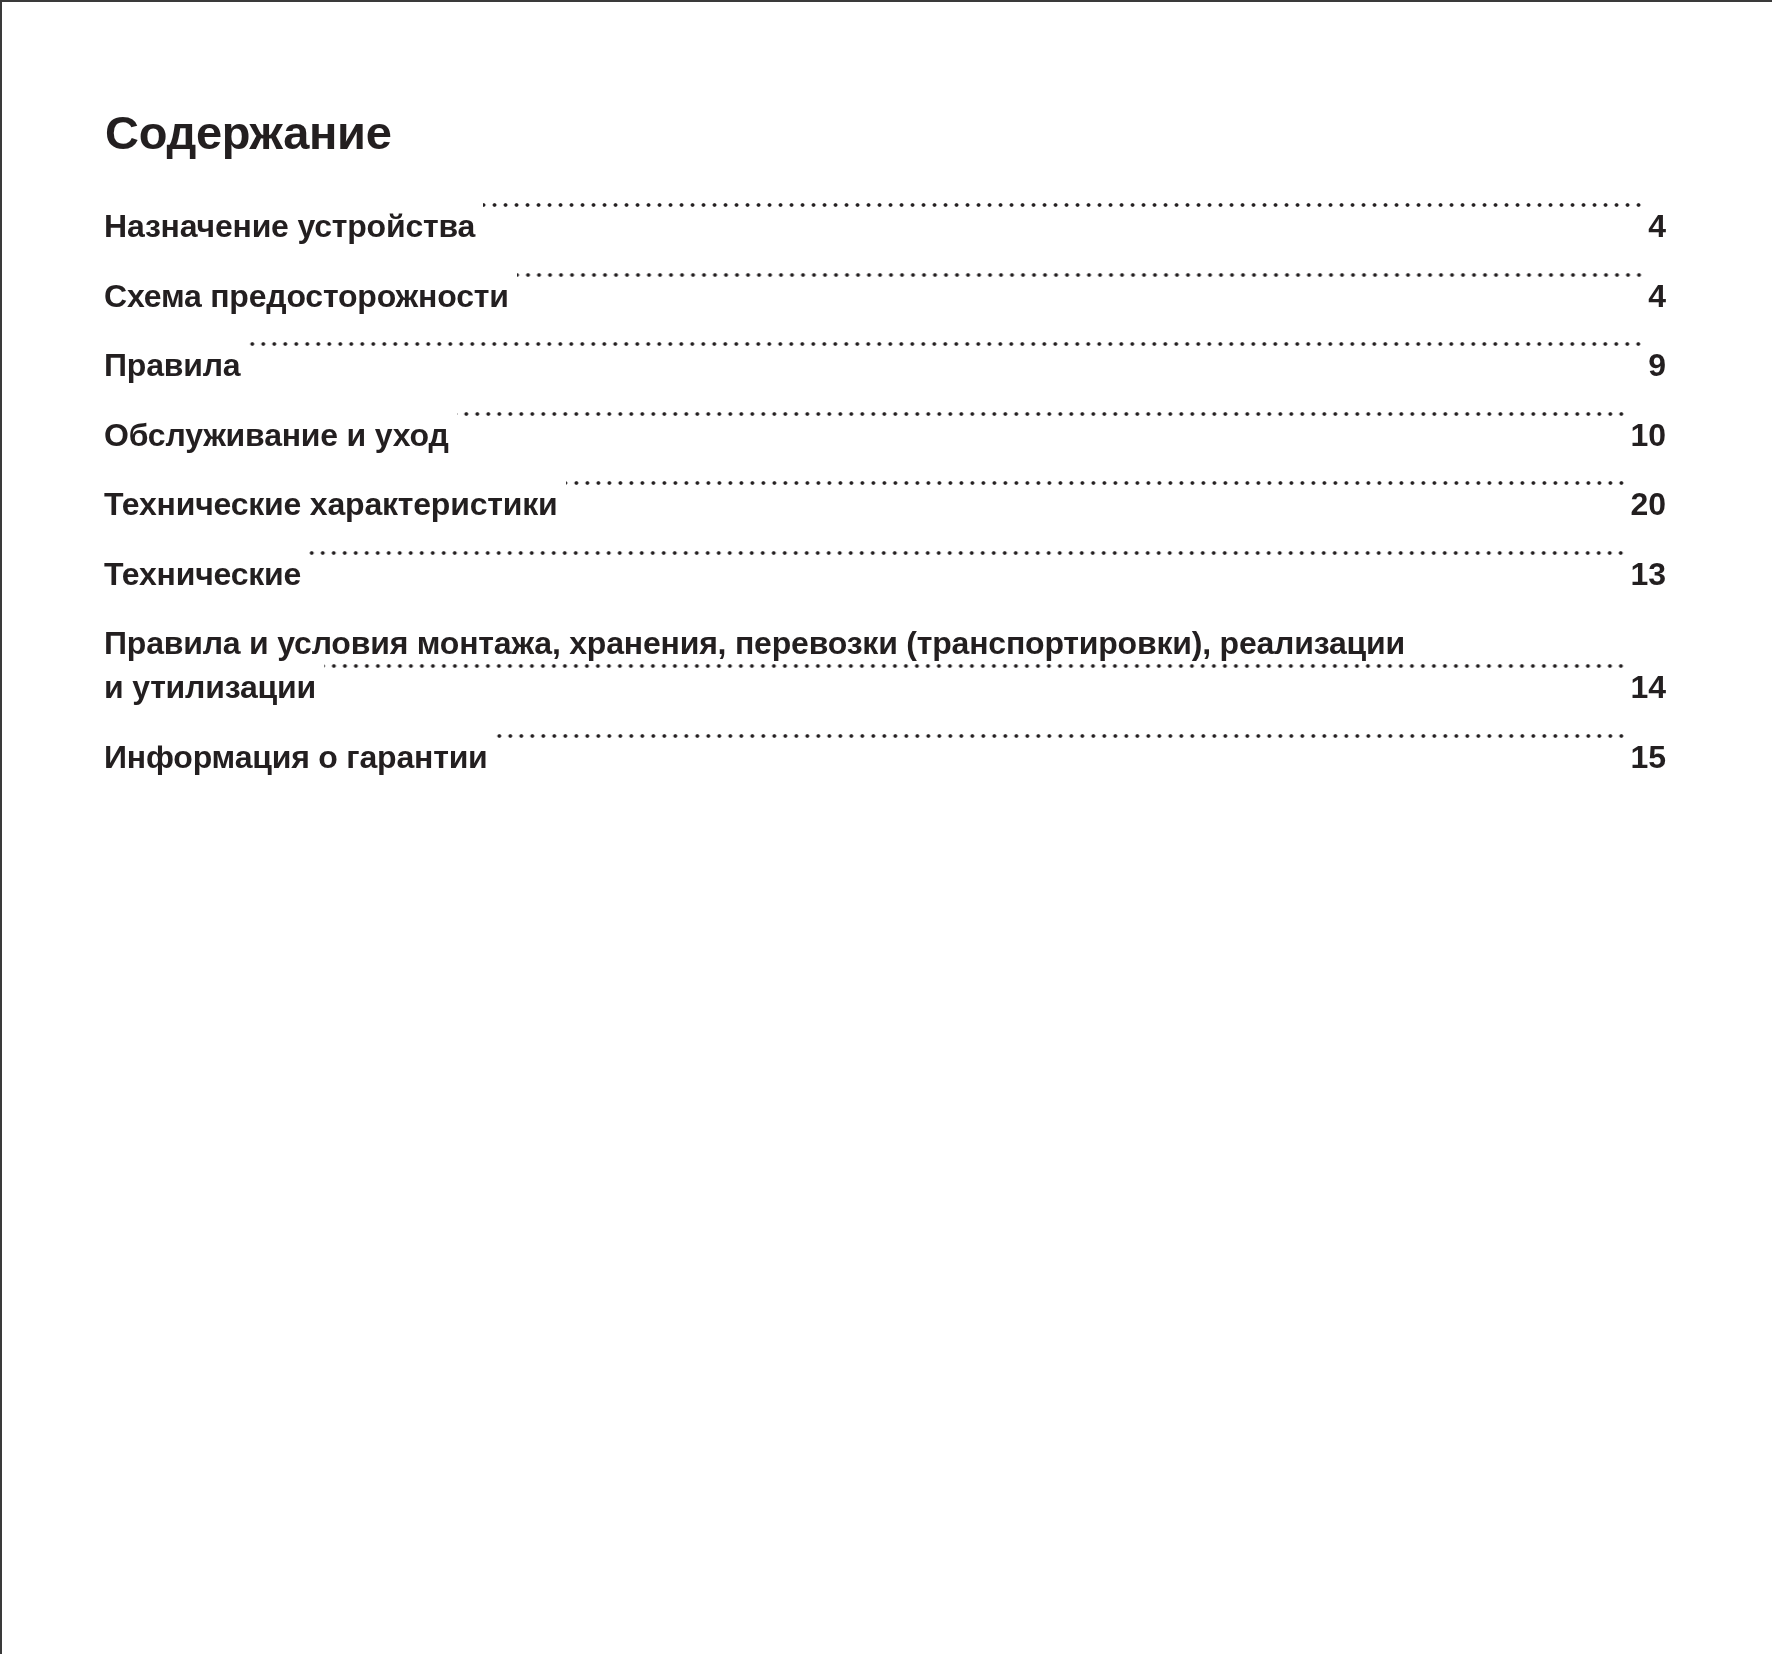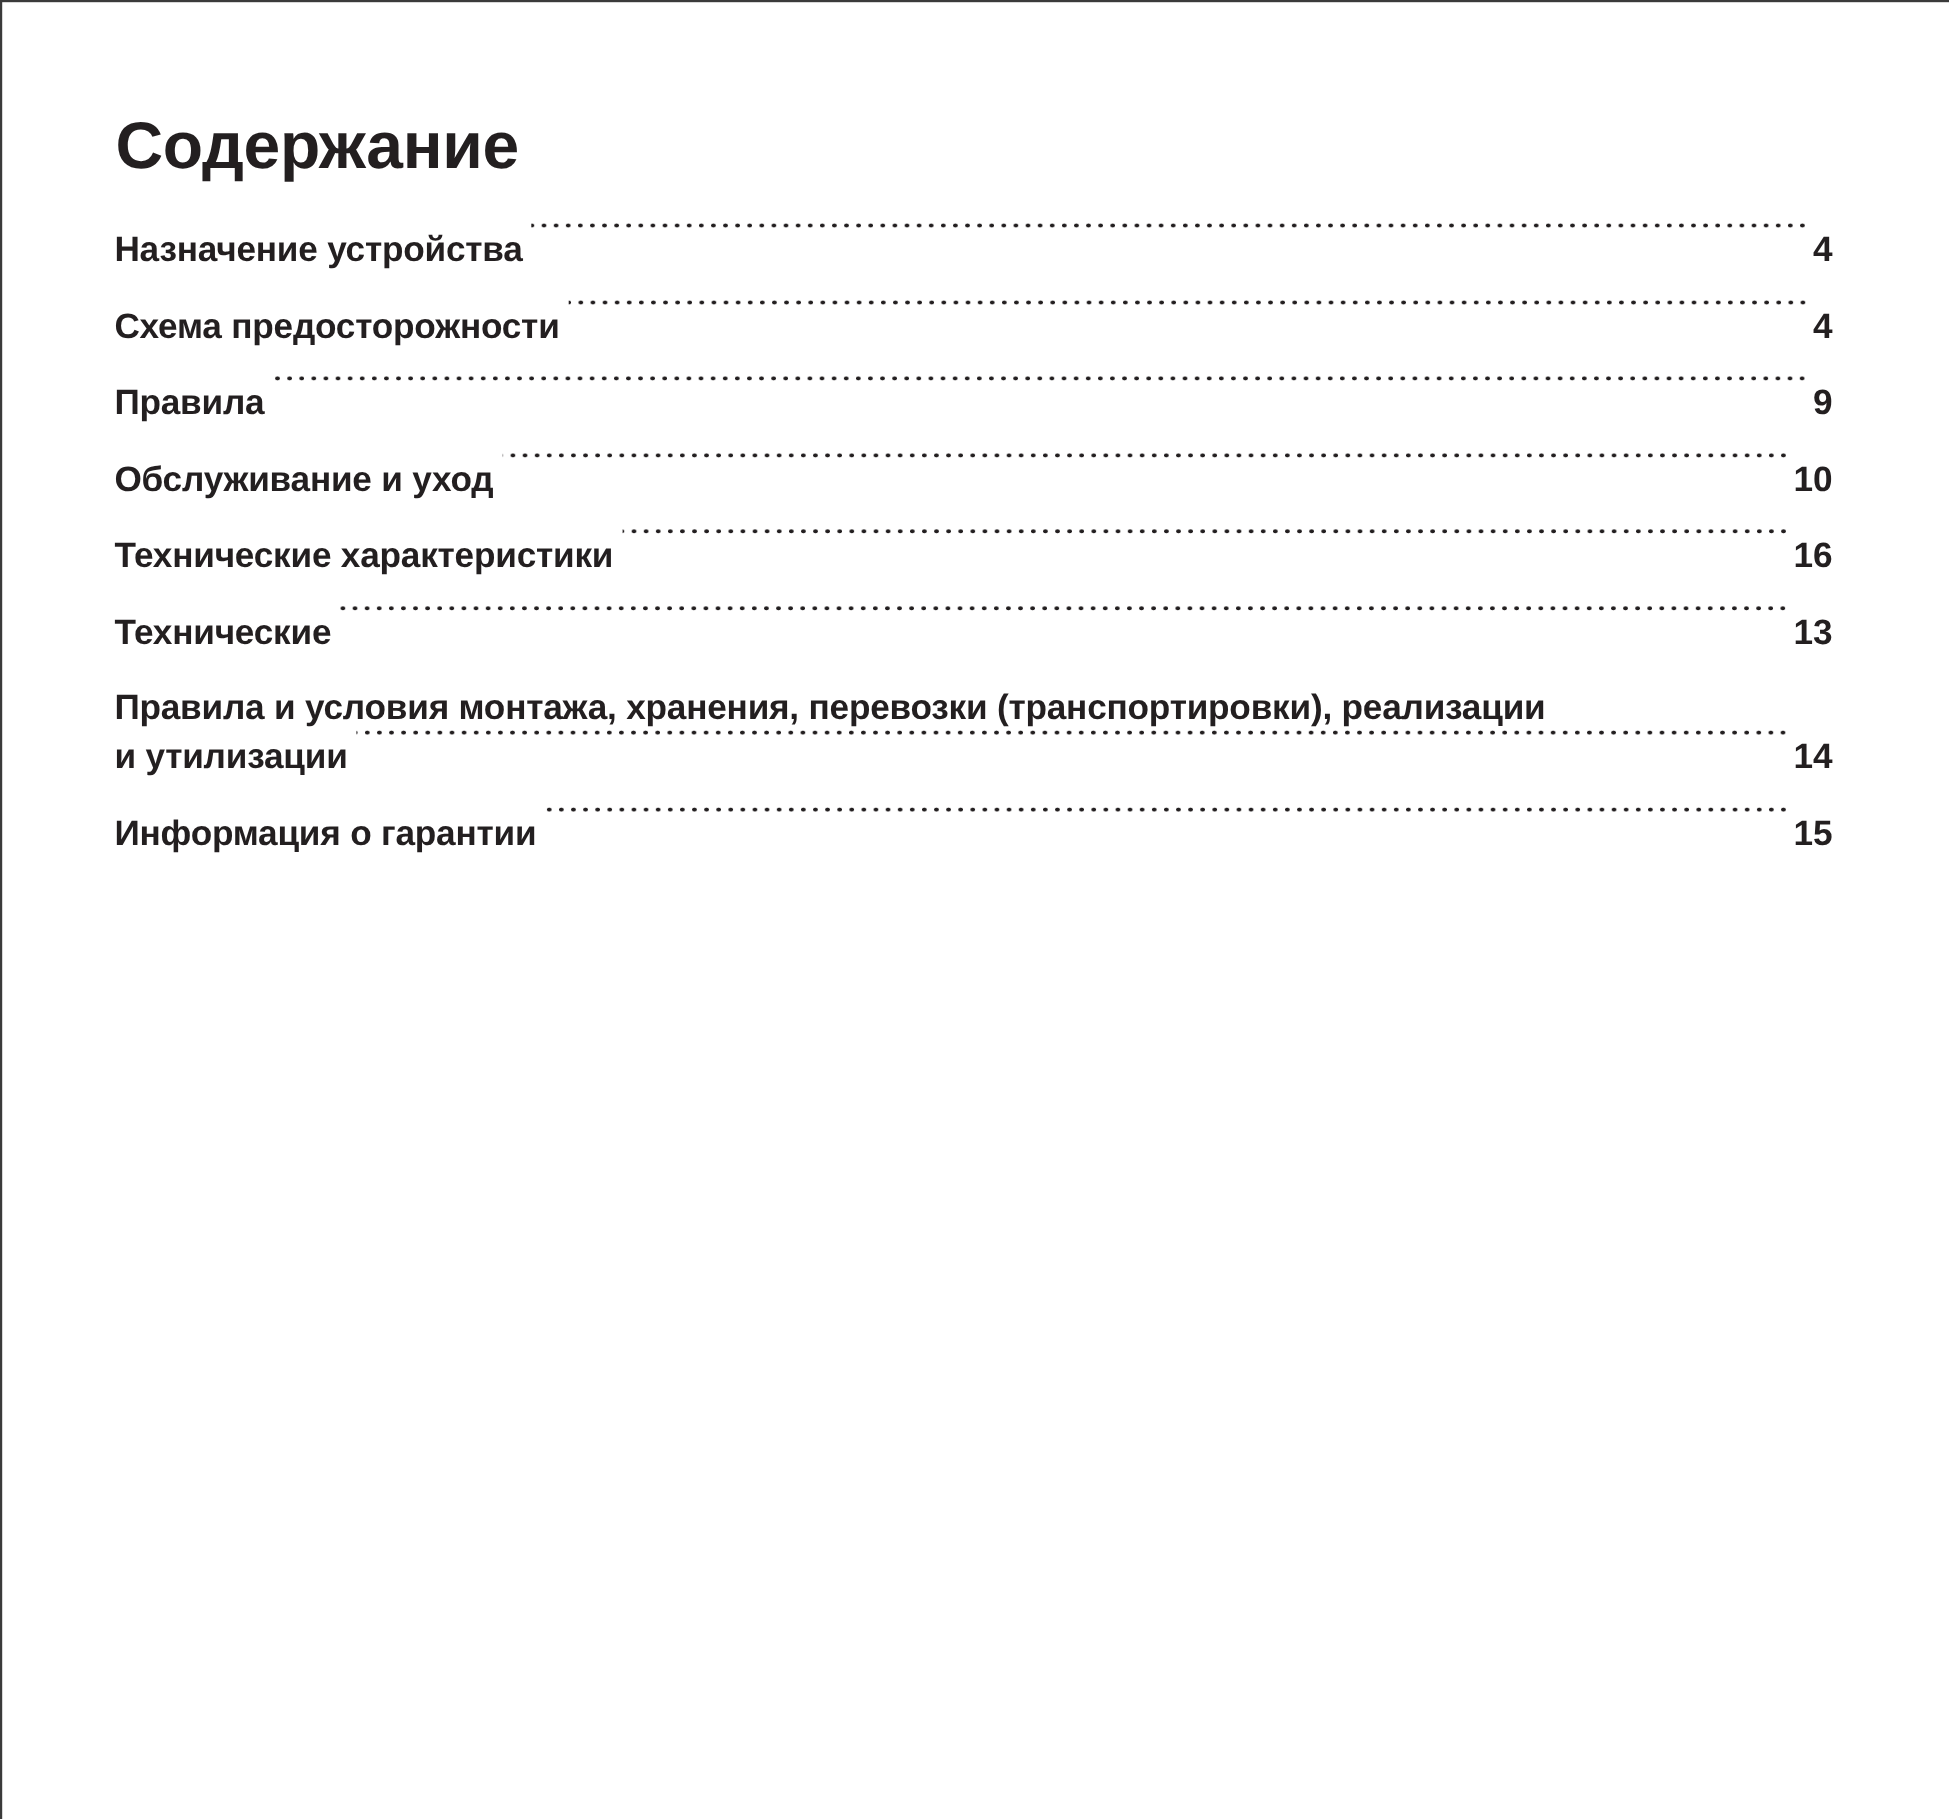--- a/index.html
+++ b/index.html
@@ -21,21 +21,21 @@
     width: 1772px; height: 1654px;
     box-sizing: border-box;
     border-top: 2px solid #3a3a3a;
     border-left: 2px solid #3a3a3a;
   }
   .title {
     position: absolute;
     left: 105px;
     top: 98px;
     margin: 0;
-    font-size: 60px;
+    font-size: 47px;
     font-weight: bold;
     line-height: 70px;
     letter-spacing: -0.3px;
   }
   .toc {
     position: absolute;
     left: 104px;
     top: 204px;
     width: 1562px;
     list-style: none;
@@ -121,21 +121,21 @@
       <span class="toc-text">Обслуживание и уход</span>
       <span class="toc-leader"></span>
       <span class="toc-page">10</span>
     </div>
   </li>
 
   <li class="toc-entry">
     <div class="toc-line">
       <span class="toc-text">Технические характеристики</span>
       <span class="toc-leader"></span>
-      <span class="toc-page">16</span>
+      <span class="toc-page">20</span>
     </div>
   </li>
 
   <li class="toc-entry">
     <div class="toc-line">
       <span class="toc-text">Технические</span>
       <span class="toc-leader"></span>
       <span class="toc-page">13</span>
     </div>
   </li>

